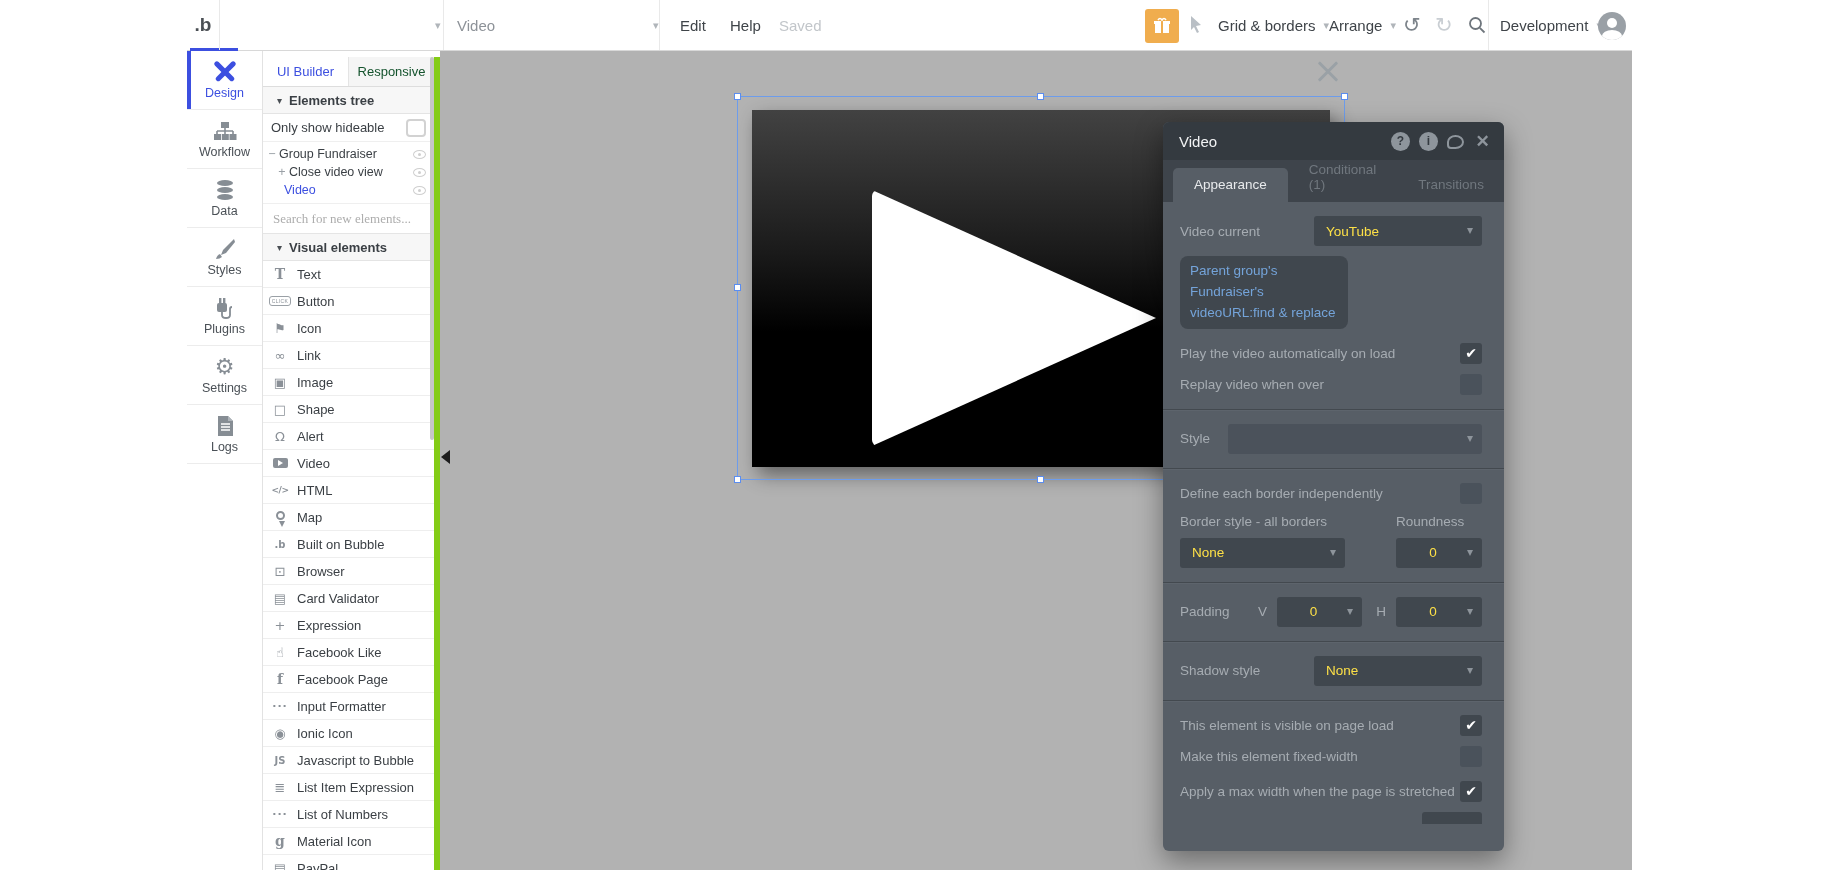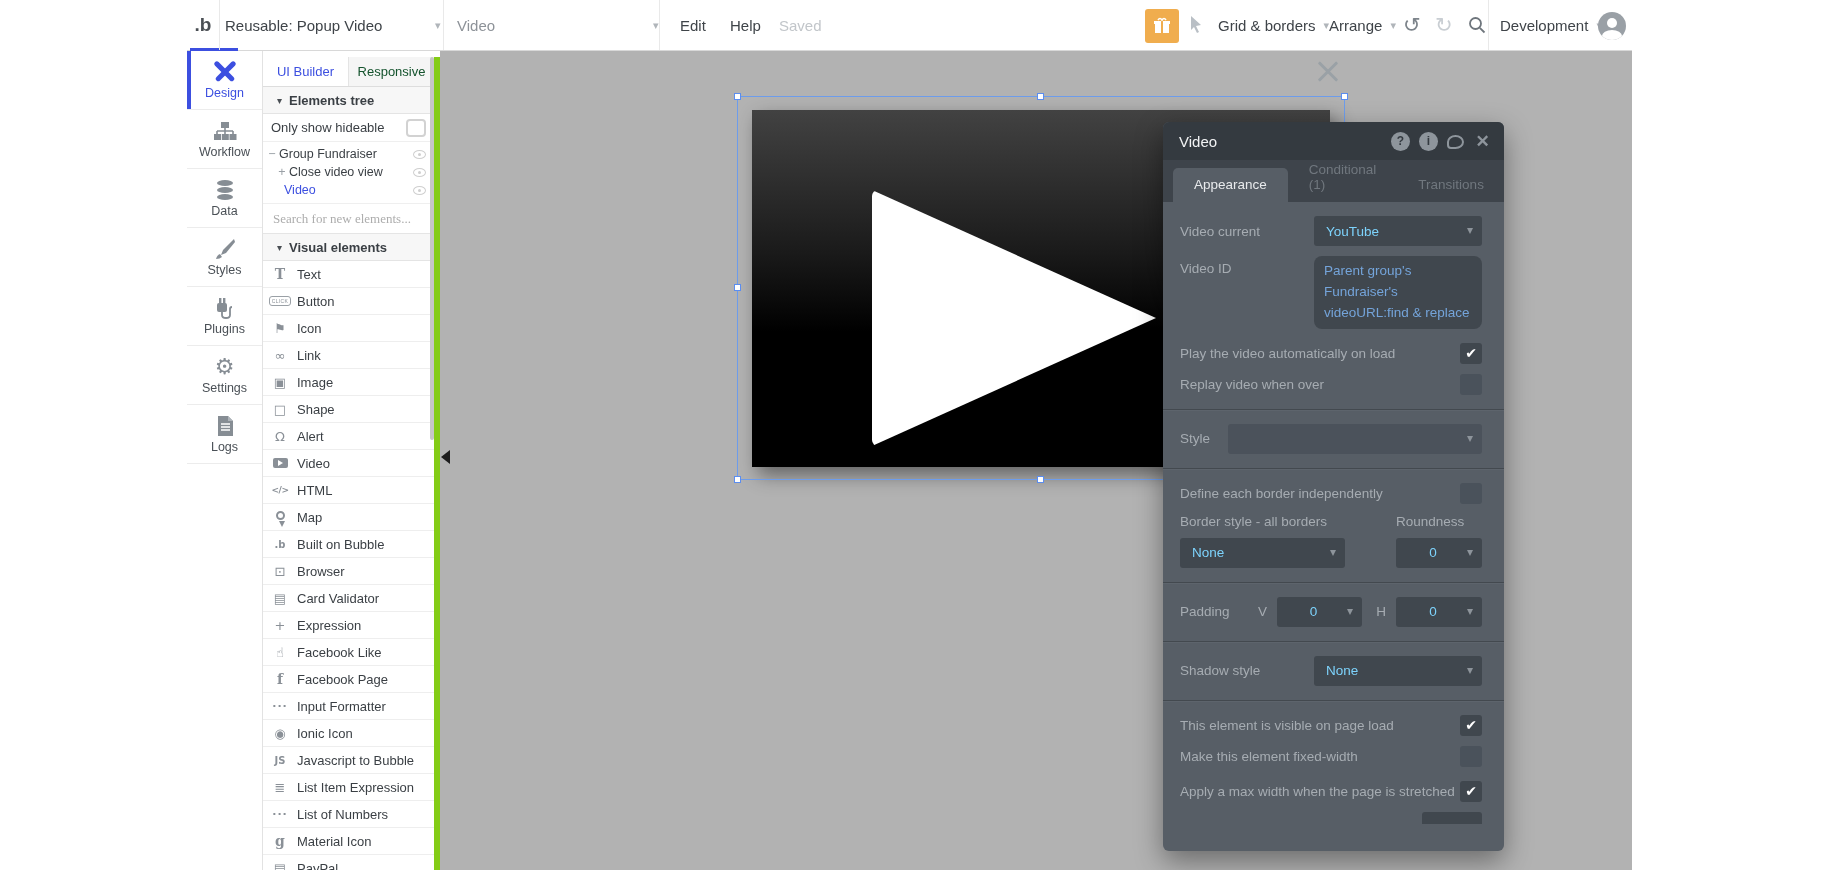--- a/index.html
+++ b/index.html
@@ -115,21 +115,21 @@
     display:flex; align-items:center; justify-content:center; font-size:12px; font-weight:bold; cursor:pointer; }
   .hicon.bubble { background:transparent; border:2px solid #8e959c; border-radius:50% 50% 50% 4px; width:17px; height:14px; margin-top:2px; }
   .hicon.x { background:transparent; color:#8e959c; font-size:17px; font-weight:bold; }
   #insp-tabs { height:42px; background:#3e444b; display:flex; align-items:flex-end; padding:0 0 0 10px; }
   .itab { padding:9px 21px 10px 21px; font-size:13.5px; color:#70777e; cursor:pointer; }
   .itab.active { background:#575e66; color:#e8eaec; border-radius:5px 5px 0 0; }
   #insp-body { padding:14px 22px 0 17px; }
   .irow { display:flex; align-items:center; margin-bottom:10px; }
   .ilabel { flex:1; color:#a6acb2; }
   .sel { height:30px; background:#40474e; border-radius:3px; display:flex; align-items:center;
-    padding:0 24px 0 12px; color:#7dd3fc; position:relative; cursor:pointer; }
+    padding:0 24px 0 12px; color:#fde047; position:relative; cursor:pointer; }
   .sel::after { content:"▾"; font-family:"DejaVu Sans",sans-serif; position:absolute; right:9px; top:7px;
     color:#8d949b; font-size:12px; }
   .sel.empty { background:#4b525b; }
   .w168 { width:168px; } .w165 { width:165px; } .w86 { width:86px; } .w85 { width:85px; } .w254 { width:254px; }
   .sel.center { justify-content:center; padding:0 18px 0 6px; }
   .chk { width:22px; height:21px; background:#4a525b; border-radius:3px; display:flex;
     align-items:center; justify-content:center; cursor:pointer; }
   .chk.on { background:#40474e; }
   .chk.on::after { content:"✔"; font-family:"DejaVu Sans",sans-serif; color:#fff; font-size:14px; font-weight:bold; }
   .idrow { display:flex; margin-bottom:12px; }
@@ -150,23 +150,20 @@
 
 <div id="app">
 
   <div id="toolbar">
     <div class="tbi" id="logo">
         <span>.b</span>
       </div>
     <div id="logo-underline"></div>
     <div class="tb-divider" style="left:32px"></div>
 
-    <div class="tbi" style="left:38px">
-      <span>Reusable: Popup Video</span>
-    </div>
     <span class="tbi caret" style="left:240px">▾</span>
     <div class="tb-divider" style="left:256px"></div>
 
     <div class="tbi menu-gray" style="left:270px">
       <span>Video</span>
     </div>
     <span class="tbi caret" style="left:458px">▾</span>
     <div class="tb-divider" style="left:472px"></div>
 
     <div class="tbi" style="left:493px">
@@ -475,21 +472,20 @@
         <span class="itab">Transitions</span>
       </div>
       <div id="insp-body">
 
         <div class="irow">
           <span class="ilabel">Video current</span>
           <span class="sel w168">YouTube</span>
         </div>
 
         <div class="idrow">
-          <span class="ilabel" style="padding-top:5px">Video ID</span>
           <span id="video-id-box">Parent group's Fundraiser's videoURL:find &amp; replace</span>
         </div>
 
         <div class="irow" style="margin-top:14px">
           <span class="ilabel">Play the video automatically on load</span>
           <span class="chk on"></span>
         </div>
         <div class="irow">
           <span class="ilabel">Replay video when over</span>
           <span class="chk"></span>

